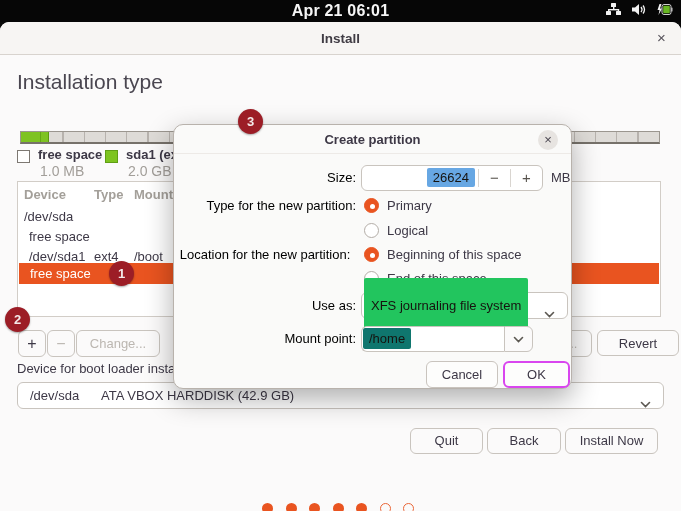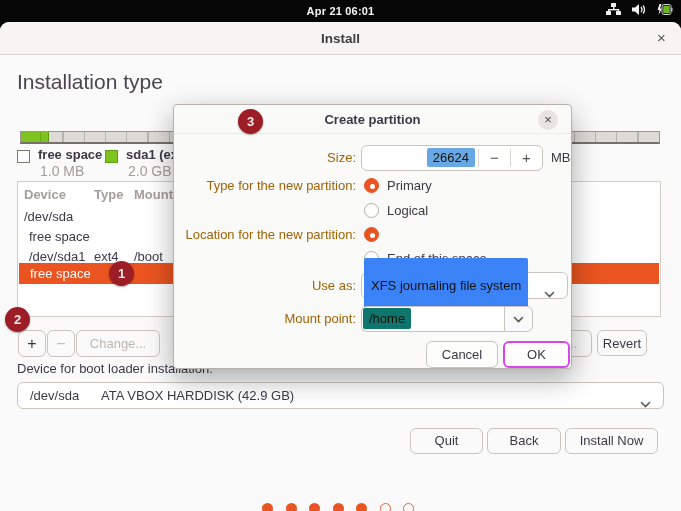--- a/index.html
+++ b/index.html
@@ -3,21 +3,21 @@
 <meta charset="utf-8">
 <style>
   * { margin:0; padding:0; box-sizing:border-box; }
   html,body { width:681px; height:511px; }
   body { font-family:"Liberation Sans", sans-serif; }
   #screen { position:relative; width:681px; height:511px; overflow:hidden; background:#0a0a0a; }
 
   
   .top-panel { position:absolute; left:0; top:0; width:681px; height:22px; background:#060606; z-index:3; }
   .clock { position:absolute; left:0; right:0; top:0; height:22px; line-height:22px; text-align:center;
-           color:#f5f5f5; font-size:11px; font-weight:bold; letter-spacing:.2px; }
+           color:#f5f5f5; font-size:16px; font-weight:bold; letter-spacing:.2px; }
   .tray { position:absolute; right:8px; top:0; height:22px; display:flex; align-items:center; gap:10px; }
 
   
   .window { position:absolute; left:0; top:22px; width:681px; height:489px; background:#fbfafa;
             border-radius:9px 9px 0 0; z-index:1; }
   .titlebar { position:absolute; left:0; top:0; width:100%; height:33px; background:#f7f5f3;
               border-radius:9px 9px 0 0; border-bottom:1px solid #d8d3ce; }
   .win-title { position:absolute; left:0; right:0; top:0; height:33px; line-height:33px; text-align:center;
                font-size:13.5px; font-weight:bold; color:#403c44; }
   .win-close { position:absolute; right:9px; top:6px; width:21px; height:21px; line-height:20px; text-align:center;
@@ -52,21 +52,21 @@
   .col-device { left:6px; } .col-device-i { left:11px; } .col-type { left:76px; } .col-mount { left:116px; }
 
   
   .tbtn { position:absolute; height:27px; background:#fbfafa; border:1px solid #c9c4be; border-radius:6px;
           font-size:14px; color:#3d3846; text-align:center; line-height:25px; }
   .tbtn.disabled { color:#bcb7b1; }
   .btn-add { left:18px; top:275px; width:28px; font-size:16px; }
   .btn-remove { left:47px; top:275px; width:28px; font-size:16px; }
   .btn-change { left:76px; top:275px; width:84px; font-size:13px; }
   .btn-hidden { left:552px; top:275px; width:40px; font-size:13px; z-index:2; }
-  .btn-revert { left:597px; top:275px; width:50px; height:26px; font-size:13px; }
+  .btn-revert { left:597px; top:275px; width:82px; height:26px; font-size:13px; }
 
   .bootloader-label { position:absolute; left:17px; top:306px; font-size:13px; color:#3d3846; white-space:nowrap; }
   .device-combo { position:absolute; left:17px; top:327px; width:647px; height:27px; background:#ffffff;
                   border:1px solid #c9c4be; border-radius:6px; font-size:13px; color:#3d3846; line-height:25px; }
   .device-combo .dev { position:absolute; left:12px; }
   .device-combo .desc { position:absolute; left:83px; }
   .combo-chevron { position:absolute; right:12px; top:9px; }
 
   
   .fbtn { position:absolute; top:373px; height:26px; background:#fbfafa; border:1px solid #c9c4be;
@@ -74,47 +74,47 @@
   .btn-quit { left:410px; width:73px; }
   .btn-back { left:487px; width:74px; }
   .btn-install { left:565px; width:93px; }
 
   
   .dots { position:absolute; left:262px; top:448px; display:flex; gap:12.5px; }
   .dot { width:11px; height:11px; border-radius:50%; background:#e95420; }
   .dot.hollow { background:transparent; border:1.5px solid #ea6536; }
 
   
-  .dialog { position:absolute; left:173px; top:104px; width:399px; height:265px; background:#fafaf9;
-            border:1px solid #b8b2ac; border-radius:4px; box-shadow:0 10px 28px rgba(0,0,0,.32);
+  .dialog { position:absolute; left:173px; top:124px; width:399px; height:265px; background:#fafaf9;
+            border:1px solid #b8b2ac; border-radius:10px; box-shadow:0 10px 28px rgba(0,0,0,.32);
             z-index:5; font-size:13px; color:#3d3846; }
   .dlg-title { position:absolute; left:0; right:0; top:0; height:29px; line-height:29px; text-align:center;
                font-weight:bold; font-size:13px; color:#3d3846; border-bottom:1px solid #edeae7; }
   .dlg-close { position:absolute; right:13px; top:5px; width:20px; height:20px; border-radius:50%;
                background:#e7e4e1; color:#4a4650; text-align:center; line-height:19px; font-size:13px; }
-  .dlg-label { position:absolute; left:0; width:182px; text-align:right; color:#a16207; white-space:nowrap; }
+  .dlg-label { position:absolute; left:0; width:182px; text-align:right; color:#000000; white-space:nowrap; }
 
   .spin { position:absolute; left:187px; top:40px; width:182px; height:26px; background:#ffffff;
           border:1px solid #c9c4be; border-radius:6px; display:flex; align-items:stretch; }
   .spin-value { flex:1; text-align:right; line-height:24px; padding-right:3px; overflow:hidden; }
   .spin-value .sel { background:#67a7e3; color:#16130f; padding:2px 6px; border-radius:2px; }
   .spin-sep { width:1px; background:#d9d5d0; margin:3px 0; }
   .spin-btn { width:31px; text-align:center; line-height:24px; font-size:15px; color:#57534d; }
   .spin-unit { position:absolute; left:377px; top:45px; }
 
   .radio-row { position:absolute; left:190px; height:20px; display:flex; align-items:center; gap:8px; }
   .radio { width:15px; height:15px; border-radius:50%; background:#ffffff; border:1px solid #b3ada7; position:relative; }
   .radio.checked { background:#e95420; border-color:#e95420; }
   .radio.checked::after { content:""; position:absolute; left:5px; top:5px; width:5px; height:5px;
                           border-radius:50%; background:#ffffff; }
   .radio-label { white-space:nowrap; }
 
   .useas-combo { position:absolute; left:187px; top:167px; width:207px; height:27px; background:#ffffff;
                  border:1px solid #c9c4be; border-radius:6px; line-height:25px; }
-  .useas-combo .sel { background:#3b82f6; color:#16130f; padding:20px 7px; margin-left:2px; border-radius:2px; white-space:nowrap; }
+  .useas-combo .sel { background:#22c55e; color:#16130f; padding:20px 7px; margin-left:2px; border-radius:2px; white-space:nowrap; }
 
   .mount-combo { position:absolute; left:187px; top:201px; width:172px; height:26px; display:flex; }
   .mount-entry { flex:1; background:#ffffff; border:1px solid #c9c4be; border-right:none;
                  border-radius:6px 0 0 6px; line-height:24px; overflow:hidden; }
   .mount-entry .sel { background:#0f766e; color:#16130f; padding:3px 6px; margin-left:1px; border-radius:2px; }
   .mount-btn { width:29px; background:#fbfafa; border:1px solid #c9c4be; border-radius:0 6px 6px 0;
                display:flex; align-items:center; justify-content:center; }
 
   .dlg-btn { position:absolute; top:236px; height:27px; background:#fdfdfc; border:1px solid #c9c4be;
              border-radius:6px; text-align:center; line-height:25px; font-size:13px; color:#3d3846; }
@@ -266,23 +266,24 @@
     <div class="dlg-label" style="top:73px;">Type for the new partition:</div>
     <div class="radio-row" style="top:70px;">
       <span class="radio checked"></span>
       <span class="radio-label">Primary</span>
     </div>
     <div class="radio-row" style="top:95px;">
       <span class="radio"></span>
       <span class="radio-label">Logical</span>
     </div>
 
-    <div class="dlg-label" style="top:122px;">Location for the new partition:</div>
+    <div class="dlg-label" style="top:122px;text-align:center;">Location for the new partition:</div>
     <div class="radio-row" style="top:119px;">
       <span class="radio checked"></span>
+      <span class="radio-label">Beginning of this space</span>
     </div>
     <div class="radio-row" style="top:143px;">
       <span class="radio"></span>
       <span class="radio-label">End of this space</span>
     </div>
 
     <div class="dlg-label" style="top:173px;">Use as:</div>
     <div class="useas-combo">
       <span class="sel">XFS journaling file system</span>
       <span class="combo-chevron">

